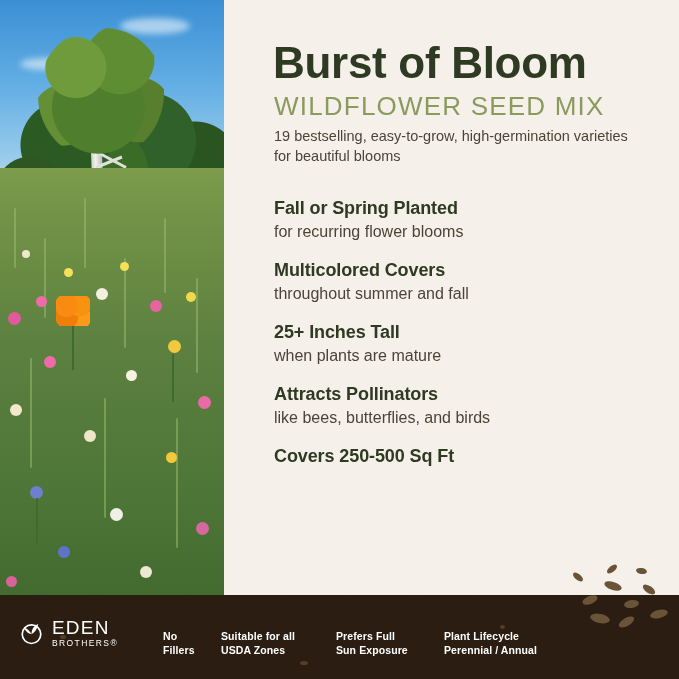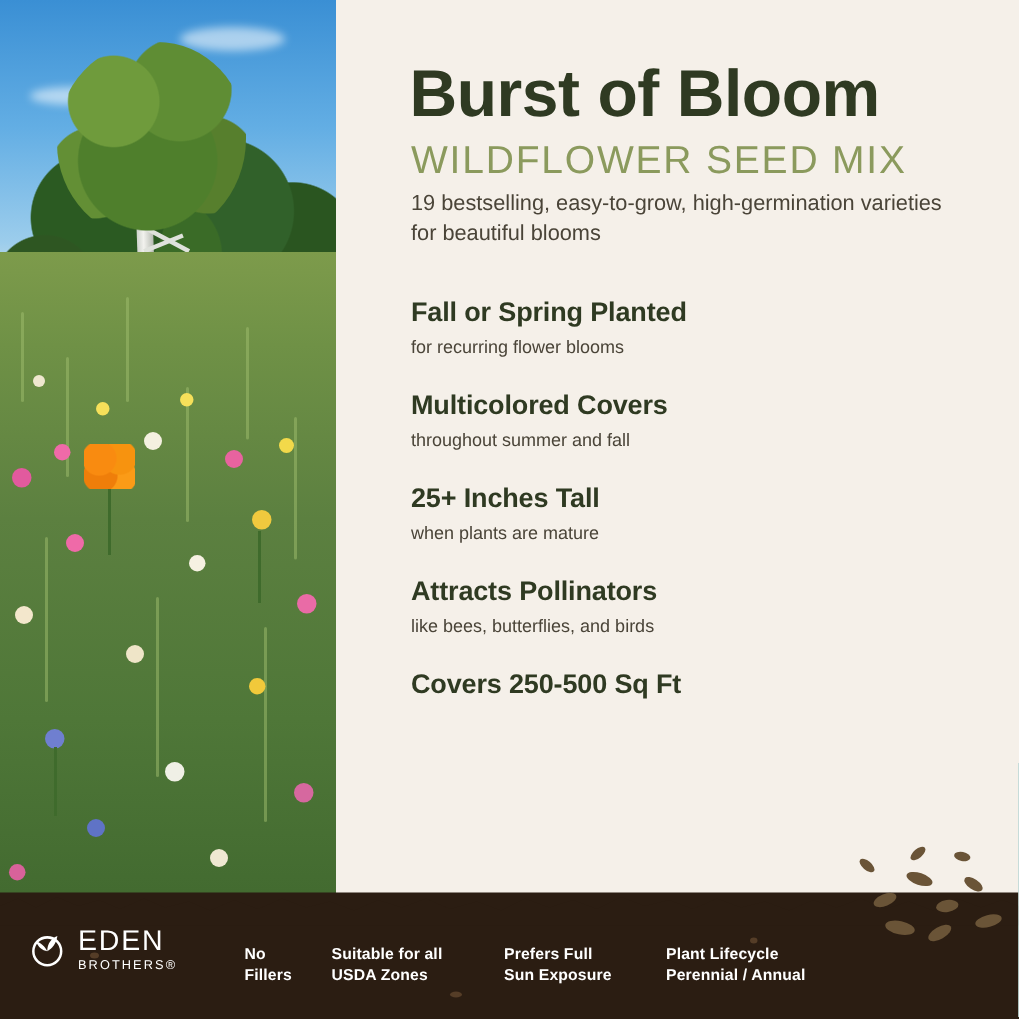--- a/index.html
+++ b/index.html
@@ -152,21 +152,21 @@
     margin-bottom: 15px;
   }
   .feature-head {
     font-size: 18px;
     font-weight: bold;
     color: #2f3a22;
     line-height: 24px;
     letter-spacing: -0.1px;
   }
   .feature-sub {
-    font-size: 12px;
+    font-size: 16px;
     color: #4a4438;
     line-height: 23px;
   }
 
   
   #soil {
     position: absolute;
     left: 0; top: 595px;
     width: 679px; height: 84px;
     background: #2b1d12;

